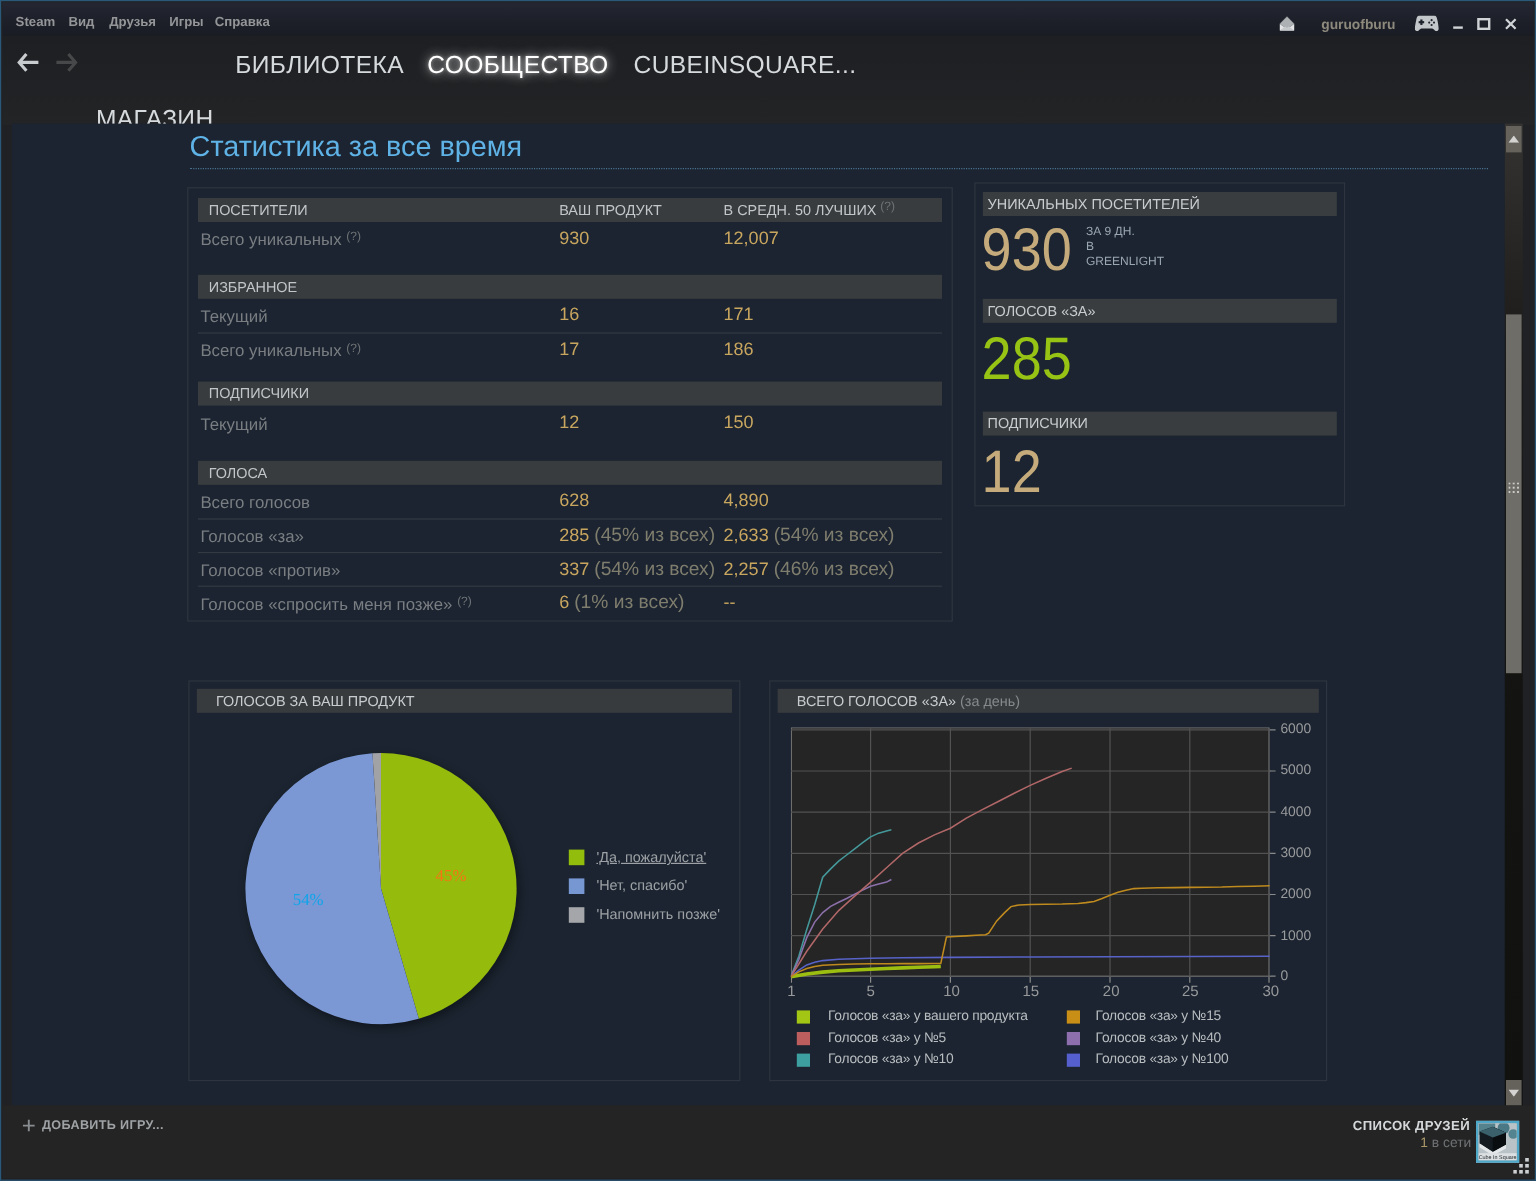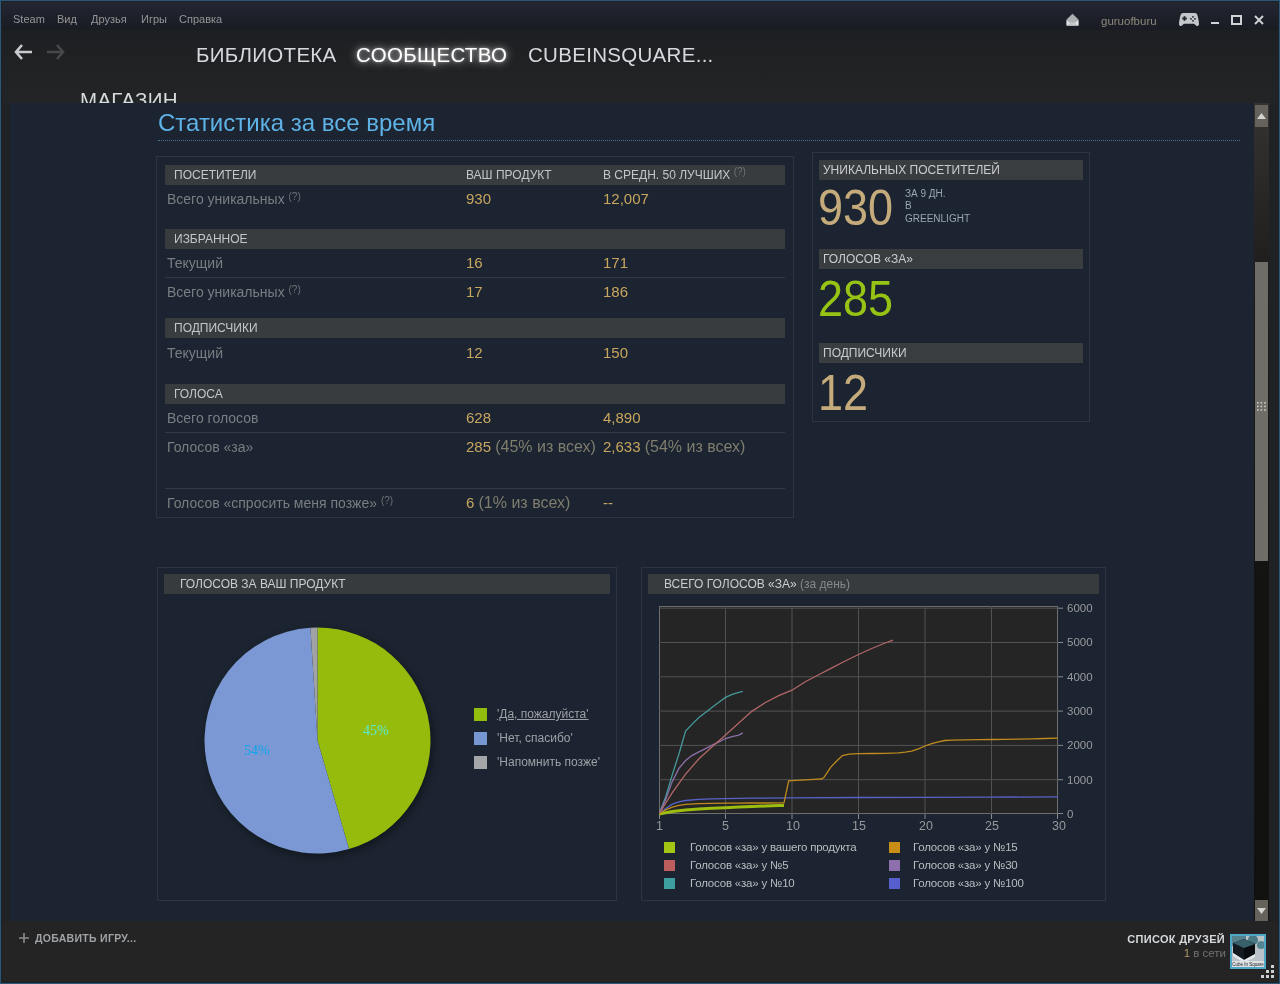--- a/index.html
+++ b/index.html
@@ -9,21 +9,21 @@
   font-family:"Liberation Sans",sans-serif;
   position:relative;
   border:1px solid #2A5878;
 }
 .abs { position:absolute; }
 
 #topbar {
   position:absolute; left:1px; top:1px; right:1px; height:28px;
   background:linear-gradient(180deg,#242732 0%,#1D2029 55%,#191C23 100%);
 }
-#topbar span { position:absolute; top:11px; font-size:11px; color:#949698; }
+#topbar span { position:absolute; top:11px; font-size:11px; color:#949698;font-weight:bold; }
 
 #navbar {
   position:absolute; left:1px; top:29px; right:1px; height:74px;
   background:linear-gradient(180deg,#1E1F22 0%,#232426 100%);
 }
 .tab { position:absolute; top:13px; font-size:20.5px; color:#D6DADD; letter-spacing:0.3px; }
 
 #content {
   position:absolute; left:9px; top:102px; width:1244px; height:819px;
   background:#1B2430;
@@ -40,21 +40,21 @@
 #stats { left:146px; top:53px; width:638px; height:362px; }
 .shead { position:absolute; left:8px; right:8px; height:20px; background:#393C3F; color:#C3C6C9; font-size:12px; line-height:20px; padding-left:4px; }
 .shead b { font-weight:normal; position:absolute; }
 .row { position:absolute; left:8px; right:8px; height:28px; line-height:28px; font-size:14px; color:#7A7E82; padding-left:2px; }
 .row.sep { border-top:1px solid #333A44; }
 .row i { font-style:normal; position:absolute; left:301px; color:#C9A65F; font-size:15px; }
 .row u { text-decoration:none; position:absolute; left:438px; color:#C9A65F; font-size:15px; }
 .row small, .shead small { font-size:10px; color:#6F7376; position:relative; top:-4px; }
 .row i small, .row u small { font-size:16px; color:#7F7D6D; top:0; }
 
-#sidebar { left:802px; top:49px; width:278px; height:270px; }
+#sidebar { left:802px; top:49px; width:309px; height:270px; }
 .bignum { position:absolute; left:5px; font-size:50px; color:#C5AB7B; transform:scaleX(0.9); transform-origin:0 0; }
 .bignum.green { color:#97C414; }
 
 #piep { left:147px; top:464px; width:460px; height:334px; }
 #piep .phead, #chartp .phead { background:#383B3E;padding-left:16px; }
 #chartp { left:631px; top:464px; width:465px; height:334px; }
 .leg { position:absolute; font-size:12px; color:#9DA1A5; }
 .leg s { text-decoration:none; position:absolute; left:0; top:0; width:13px; height:13px; }
 .xt { position:absolute; top:251px; font-size:12.5px; color:#98999B; }
 .yt { position:absolute; left:425px; font-size:11.5px; color:#9A9B9D; }
@@ -130,39 +130,40 @@
     <div class="row sep" style="top:120px;">Всего уникальных <small>(?)</small><i>17</i><u>186</u></div>
     <div class="shead" style="top:161px;">
         <b style="left:9px;">ПОДПИСЧИКИ</b>
       </div>
     <div class="row" style="top:181px;height:30px;line-height:30px;">Текущий<i>12</i><u>150</u></div>
     <div class="shead" style="top:227px;">
         <b style="left:9px;">ГОЛОСА</b>
       </div>
     <div class="row" style="top:247px;">Всего голосов<i>628</i><u>4,890</u></div>
     <div class="row sep" style="top:275px;">Голосов «за»<i>285 <small>(45% из всех)</small></i><u>2,633 <small>(54% из всех)</small></u></div>
+    <div class="row sep" style="top:303px;">Голосов «против»<i>337 <small>(54% из всех)</small></i><u>2,257 <small>(46% из всех)</small></u></div>
     <div class="row sep" style="top:331px;">Голосов «спросить меня позже» <small>(?)</small><i>6 <small>(1% из всех)</small></i><u>--</u></div>
   </div>
   <div class="panel" id="sidebar">
     <div class="phead" style="top:7px;">УНИКАЛЬНЫХ ПОСЕТИТЕЛЕЙ</div>
     <div class="bignum" style="top:26px;">930</div>
     <div class="abs" style="left:92px;top:35px;font-size:10px;line-height:12.3px;color:#9BA6B3;">ЗА 9 ДН.<br>В<br>GREENLIGHT</div>
     <div class="phead" style="top:96px;">ГОЛОСОВ «ЗА»</div>
     <div class="bignum green" style="top:117px;">285</div>
     <div class="phead" style="top:190px;">ПОДПИСЧИКИ</div>
     <div class="bignum" style="top:211px;">12</div>
   </div>
   <div class="panel" id="piep">
     <div class="phead" style="top:6px;">ГОЛОСОВ ЗА ВАШ ПРОДУКТ</div>
     <svg class="abs" style="left:46px;top:59px;filter:drop-shadow(2px 3px 4px rgba(0,0,0,0.4));" width="227" height="227" viewBox="-113.5 -113.5 227 227">
       <path d="M0,0 L0,-113 A113,113 0 0 1 31.50,108.52 Z" fill="#95BB0C"></path>
       <path d="M0,0 L31.50,108.52 A113,113 0 1 1 -7.10,-112.78 Z" fill="#7B98D5"></path>
       <path d="M0,0 L-7.10,-112.78 A113,113 0 0 1 0,-113 Z" fill="#A0A2A5"></path>
     </svg>
-    <div class="abs" style="left:205px;top:155px;font-family:'Liberation Serif',serif;font-size:14px;color:#5eead4;" id="p45">45%</div>
+    <div class="abs" style="left:205px;top:155px;font-family:'Liberation Serif',serif;font-size:14px;color:#f97316;" id="p45">45%</div>
     <div class="abs" style="left:86px;top:175px;font-family:'Liberation Serif',serif;font-size:14px;color:#0ea5e9;">54%</div>
     <div class="leg" style="left:316px;top:140px;width:200px;height:18px;line-height:12px;">
         <s style="background:#93BD0C;"></s>
         <span style="position:absolute;left:23px;top:0;text-decoration:underline;">'Да, пожалуйста'</span>
       </div>
     <div class="leg" style="left:316px;top:164px;width:200px;height:18px;line-height:12px;">
         <s style="background:#7697D2;"></s>
         <span style="position:absolute;left:23px;top:0;">'Нет, спасибо'</span>
       </div>
     <div class="leg" style="left:316px;top:188px;width:200px;height:18px;line-height:12px;">
@@ -239,21 +240,21 @@
     <div class="cleg" style="left:247px;top:292px;">
         <s style="background:#8E6FAE;"></s>
       </div>
     <div class="cleg" style="left:247px;top:310px;">
         <s style="background:#5560CE;"></s>
       </div>
     <div class="clt" style="left:48px;top:273px;">Голосов «за» у вашего продукта</div>
     <div class="clt" style="left:48px;top:291px;">Голосов «за» у №5</div>
     <div class="clt" style="left:48px;top:309px;">Голосов «за» у №10</div>
     <div class="clt" style="left:271px;top:273px;">Голосов «за» у №15</div>
-    <div class="clt" style="left:271px;top:291px;">Голосов «за» у №30</div>
+    <div class="clt" style="left:271px;top:291px;">Голосов «за» у №40</div>
     <div class="clt" style="left:271px;top:309px;">Голосов «за» у №100</div>
   </div>
 </div>
 <div id="sbar"></div>
 <div class="sbtn" style="left:1254px;top:104px;">
     <svg width="9" height="6" viewBox="0 0 9 6">
       <path d="M0 6 L4.5 0 L9 6 Z" fill="#D5D3D1"></path>
     </svg>
   </div>
 <div class="sbtn" style="left:1254px;top:899px;">

